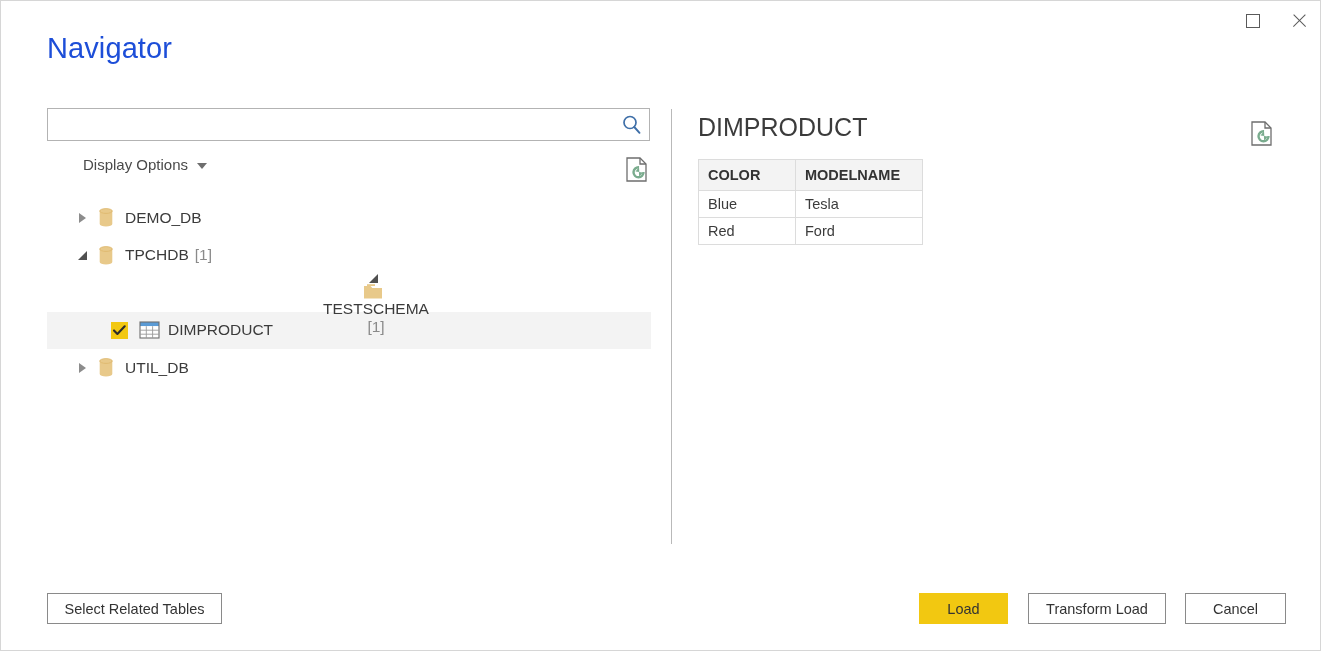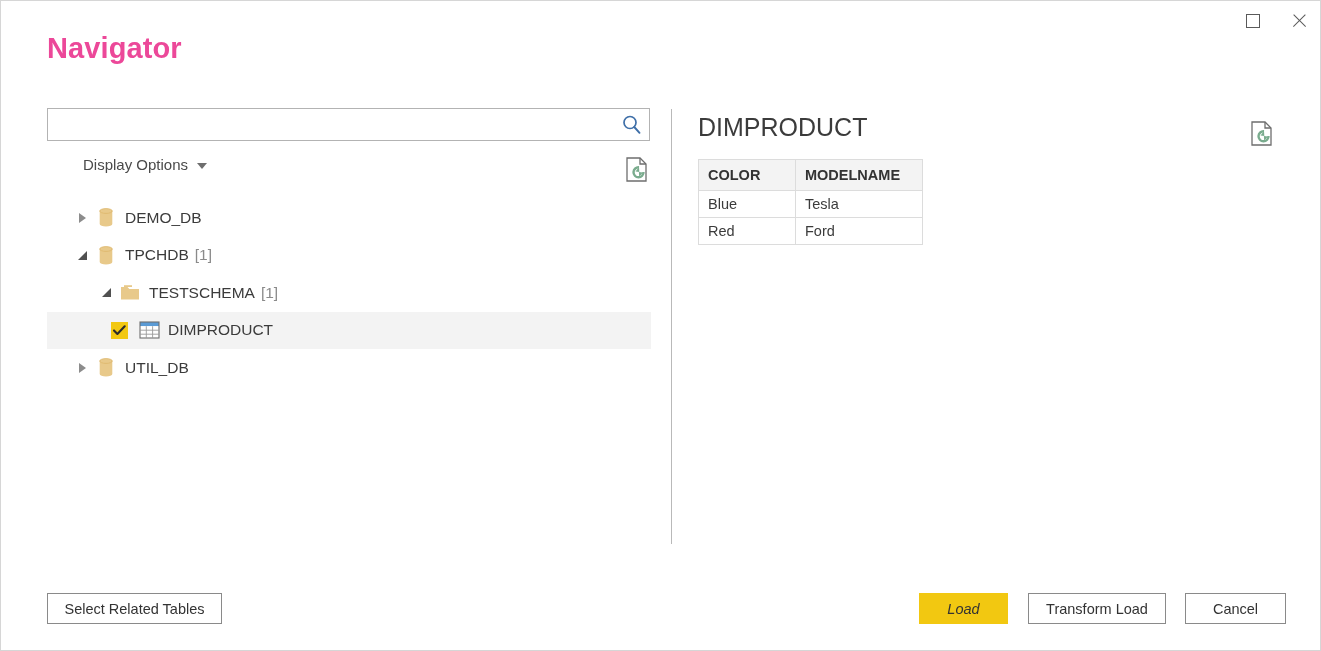--- a/index.html
+++ b/index.html
@@ -41,21 +41,21 @@
     content: ""; position: absolute;
     left: 0; top: 7px; width: 17px; height: 1.4px;
     background: #5a5a5a;
   }
   .closex:before { transform: rotate(45deg); }
   .closex:after  { transform: rotate(-45deg); }
 
   
   .page-title {
     position: absolute; left: 46px; top: 31px;
-    font-size: 29px; color: #ec4899; font-weight: 700;
+    font-size: 29px; color: #1d4ed8; font-weight: 400;
     letter-spacing: .1px;
   }
 
   
   .search-wrap {
     position: absolute; left: 46px; top: 107px;
     width: 603px; height: 33px;
     border: 1px solid #b3b3b3;
     background: #ffffff;
   }
@@ -171,21 +171,21 @@
     font-family: "Liberation Sans", sans-serif;
     color: #333333;
     background: #ffffff;
     border: 1px solid #8a8a8a;
     cursor: default;
     text-align: center;
   }
   .btn-related { left: 46px; top: 592px; width: 175px; }
   .btn-load {
     left: 918px; top: 592px; width: 89px;
-    background: #f2c811; border: 1px solid #f2c811; font-style: italic;
+    background: #f2c811; border: 1px solid #f2c811;
   }
   .btn-transform { left: 1027px; top: 592px; width: 138px; }
   .btn-cancel { left: 1184px; top: 592px; width: 101px; }
 </style>
 </head>
 <body>
 
 <div id="dialog">
 
   <div class="titlebar">
@@ -250,21 +250,21 @@
         <svg width="16" height="19" viewBox="0 0 16 19">
           <ellipse cx="8" cy="3" rx="6.3" ry="2.4" fill="#e8c98a"></ellipse>
           <path d="M1.7 3 V16 A6.3 2.4 0 0 0 14.3 16 V3 Z" fill="#e8c98a"></path>
           <ellipse cx="8" cy="3" rx="6.3" ry="2.4" fill="none" stroke="#ddb66b" stroke-width=".8"></ellipse>
         </svg>
       </span>
       <span class="nodelabel">TPCHDB</span>
       <span class="count nodelabel">[1]</span>
     </div>
 
-    <div class="node" style="padding-left:48px;">
+    <div class="node" style="padding-left:48px;flex-direction:column;">
       <span class="twisty">
           <span class="tri-open"></span>
         </span>
       <span class="nodeicon">
         <svg width="20" height="17" viewBox="0 0 20 17">
           <path d="M1 3 H7.5 L9.3 5 H19 V15.5 H1 Z" fill="#e8c98a"></path>
           <path d="M4 1.2 H12 V3 H4 Z" fill="#e8c98a"></path>
         </svg>
       </span>
       <span class="nodelabel">TESTSCHEMA</span>

